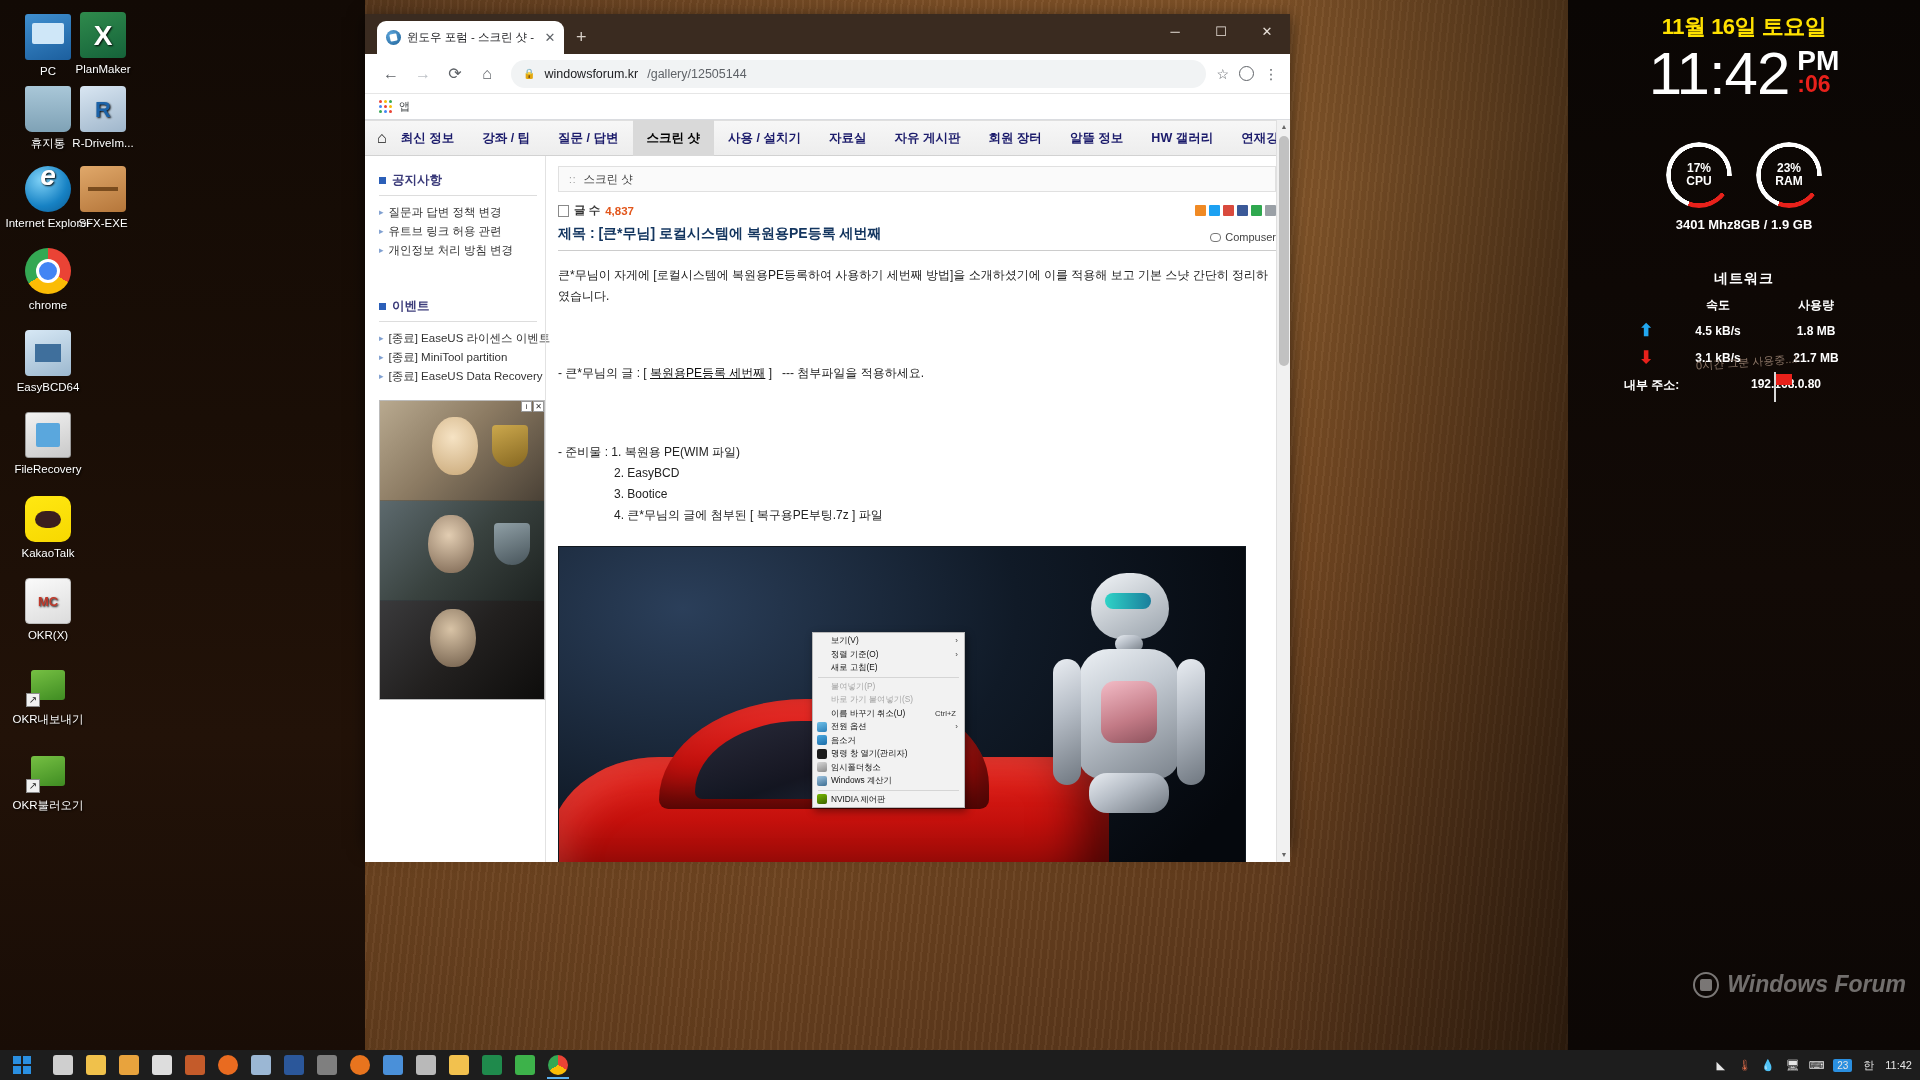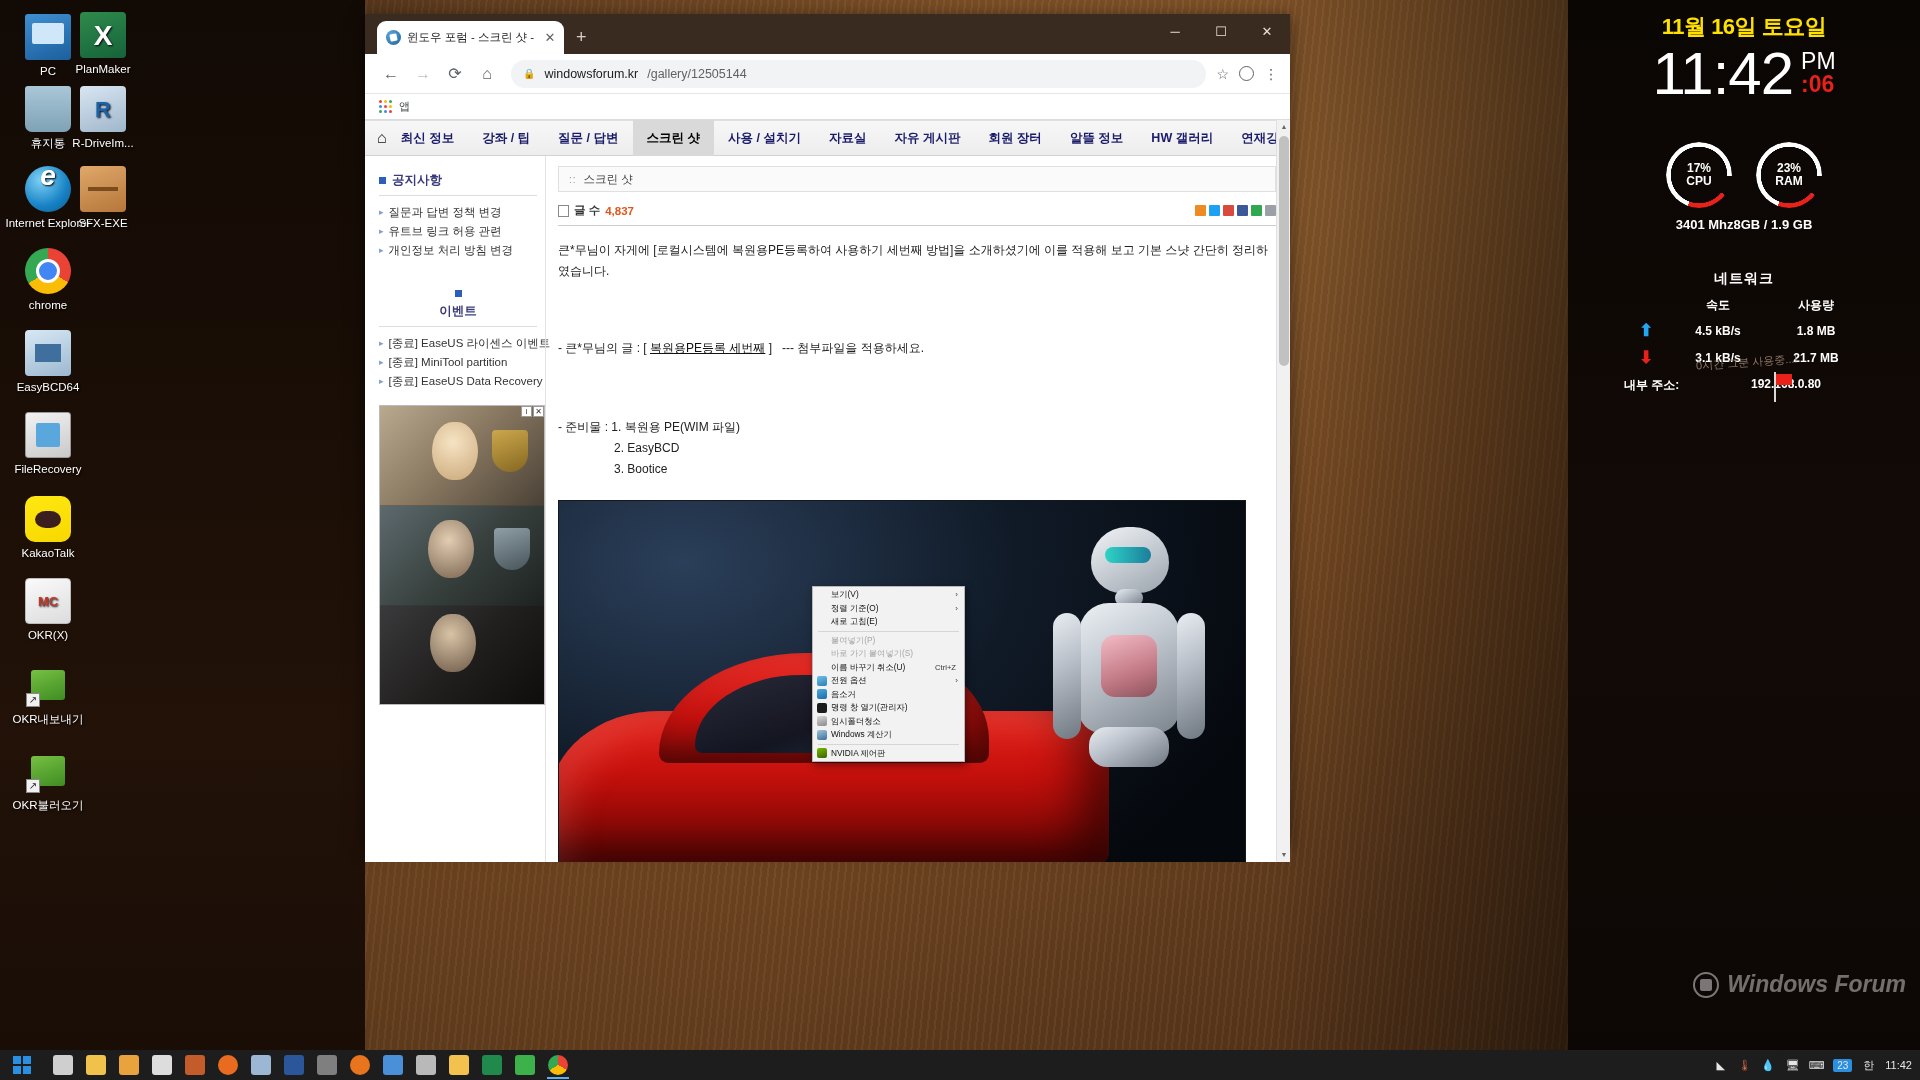--- a/index.html
+++ b/index.html
@@ -250,21 +250,21 @@
   .pagescroll { position:absolute; right:0; top:0; width:14px; height:742px; background:#f1f1f1; border-left:1px solid #e0e0e0;}
   .pagescroll .thumb { position:absolute; top:16px; left:2px; width:10px; height:230px; background:#c1c1c1; border-radius:5px;}
   .pagescroll .ar { position:absolute; left:0; width:14px; height:14px; text-align:center; font-size:7px; color:#666; line-height:14px;}
 
   
   #widget { position:absolute; right:0; top:0; width:352px; height:1050px; color:#fff; }
   .w-date { text-align:center; color:#ffe100; font-size:22px; font-weight:bold; margin-top:12px; letter-spacing:-0.5px;}
   .w-clock { display:flex; justify-content:center; align-items:flex-start; margin-top:2px; gap:8px; }
   .w-time { font-size:60px; font-weight:normal; line-height:60px; letter-spacing:-1px;}
   .w-ampm { margin-top:6px; }
-  .w-pm { font-size:23px; font-weight:normal; line-height:22px; }
+  .w-pm { font-size:28px; font-weight:bold; line-height:22px; }
   .w-sec { font-size:23px; font-weight:bold; color:#e8211b; line-height:24px;}
   .w-gauges { display:flex; justify-content:center; gap:24px; margin-top:38px; }
   .gauge { width:66px; height:66px; border-radius:50%; position:relative; }
   .gauge .ring { position:absolute; inset:0; border-radius:50%;
       background:conic-gradient(from 200deg, #ffffff 0deg 252deg, rgba(0,0,0,0) 252deg 288deg, #e8211b 288deg 360deg);
       -webkit-mask:radial-gradient(circle, transparent 60%, #000 61%);
       mask:radial-gradient(circle, transparent 60%, #000 61%); }
   .gauge .txt { position:absolute; inset:0; display:flex; flex-direction:column; align-items:center; justify-content:center;
       font-size:12px; font-weight:bold; line-height:13px; }
   .w-specs { text-align:center; font-size:13px; font-weight:bold; margin-top:9px; }
@@ -450,21 +450,21 @@
           </div>
         <div class="lnk">
             <span class="tri">▸</span>
             <span>유트브 링크 허용 관련</span>
           </div>
         <div class="lnk">
             <span class="tri">▸</span>
             <span>개인정보 처리 방침 변경</span>
           </div>
 
-        <div class="sec-title" style="margin-top:30px;flex-direction:column;">
+        <div class="sec-title" style="margin-top:38px;">
           <span class="sq"></span>
           <span>이벤트</span>
         </div>
         <div class="sec-rule"></div>
         <div class="lnk">
             <span class="tri">▸</span>
             <span>[종료] EaseUS 라이센스 이벤트</span>
           </div>
         <div class="lnk">
             <span class="tri">▸</span>
@@ -511,31 +511,39 @@
           <div class="feedicons">
             <i style="background:#f08a24"></i>
             <i style="background:#1da1f2"></i>
             <i style="background:#d94a3d"></i>
             <i style="background:#3b5998"></i>
             <i style="background:#2fa84f"></i>
             <i style="background:#9aa0a6"></i>
           </div>
         </div>
 
+        <div class="posttitle">
+          <span>제목 : [큰*무님] 로컬시스템에 복원용PE등록 세번째</span>
+          <span class="author">
+            <span class="bub"></span>
+            <span>Compuser</span>
+          </span>
+        </div>
         <div class="title-rule"></div>
 
         <div class="ptext">큰*무님이 자게에 [로컬시스템에 복원용PE등록하여 사용하기 세번째 방법]을 소개하셨기에 이를 적용해 보고 기본 스냣 간단히 정리하였습니다.</div>
         <div class="ptext">
           <div><span>- 큰*무님의 글 : [ </span><a>복원용PE등록 세번째</a><span> ]   --- 첨부파일을 적용하세요.</span></div>
         </div>
 
         <div class="prep">
           <div>- 준비물 : 1. 복원용 PE(WIM 파일)</div>
           <div class="ind">2. EasyBCD</div>
           <div class="ind">3. Bootice</div>
+          <div class="ind">4. 큰*무님의 글에 첨부된 [ 복구용PE부팅.7z ] 파일</div>
         </div>
 
         <div class="shot">
 
           <div class="car">
             <div class="car-body"></div>
             <div class="car-roof"></div>
             <div class="car-glass"></div>
 
           </div>

